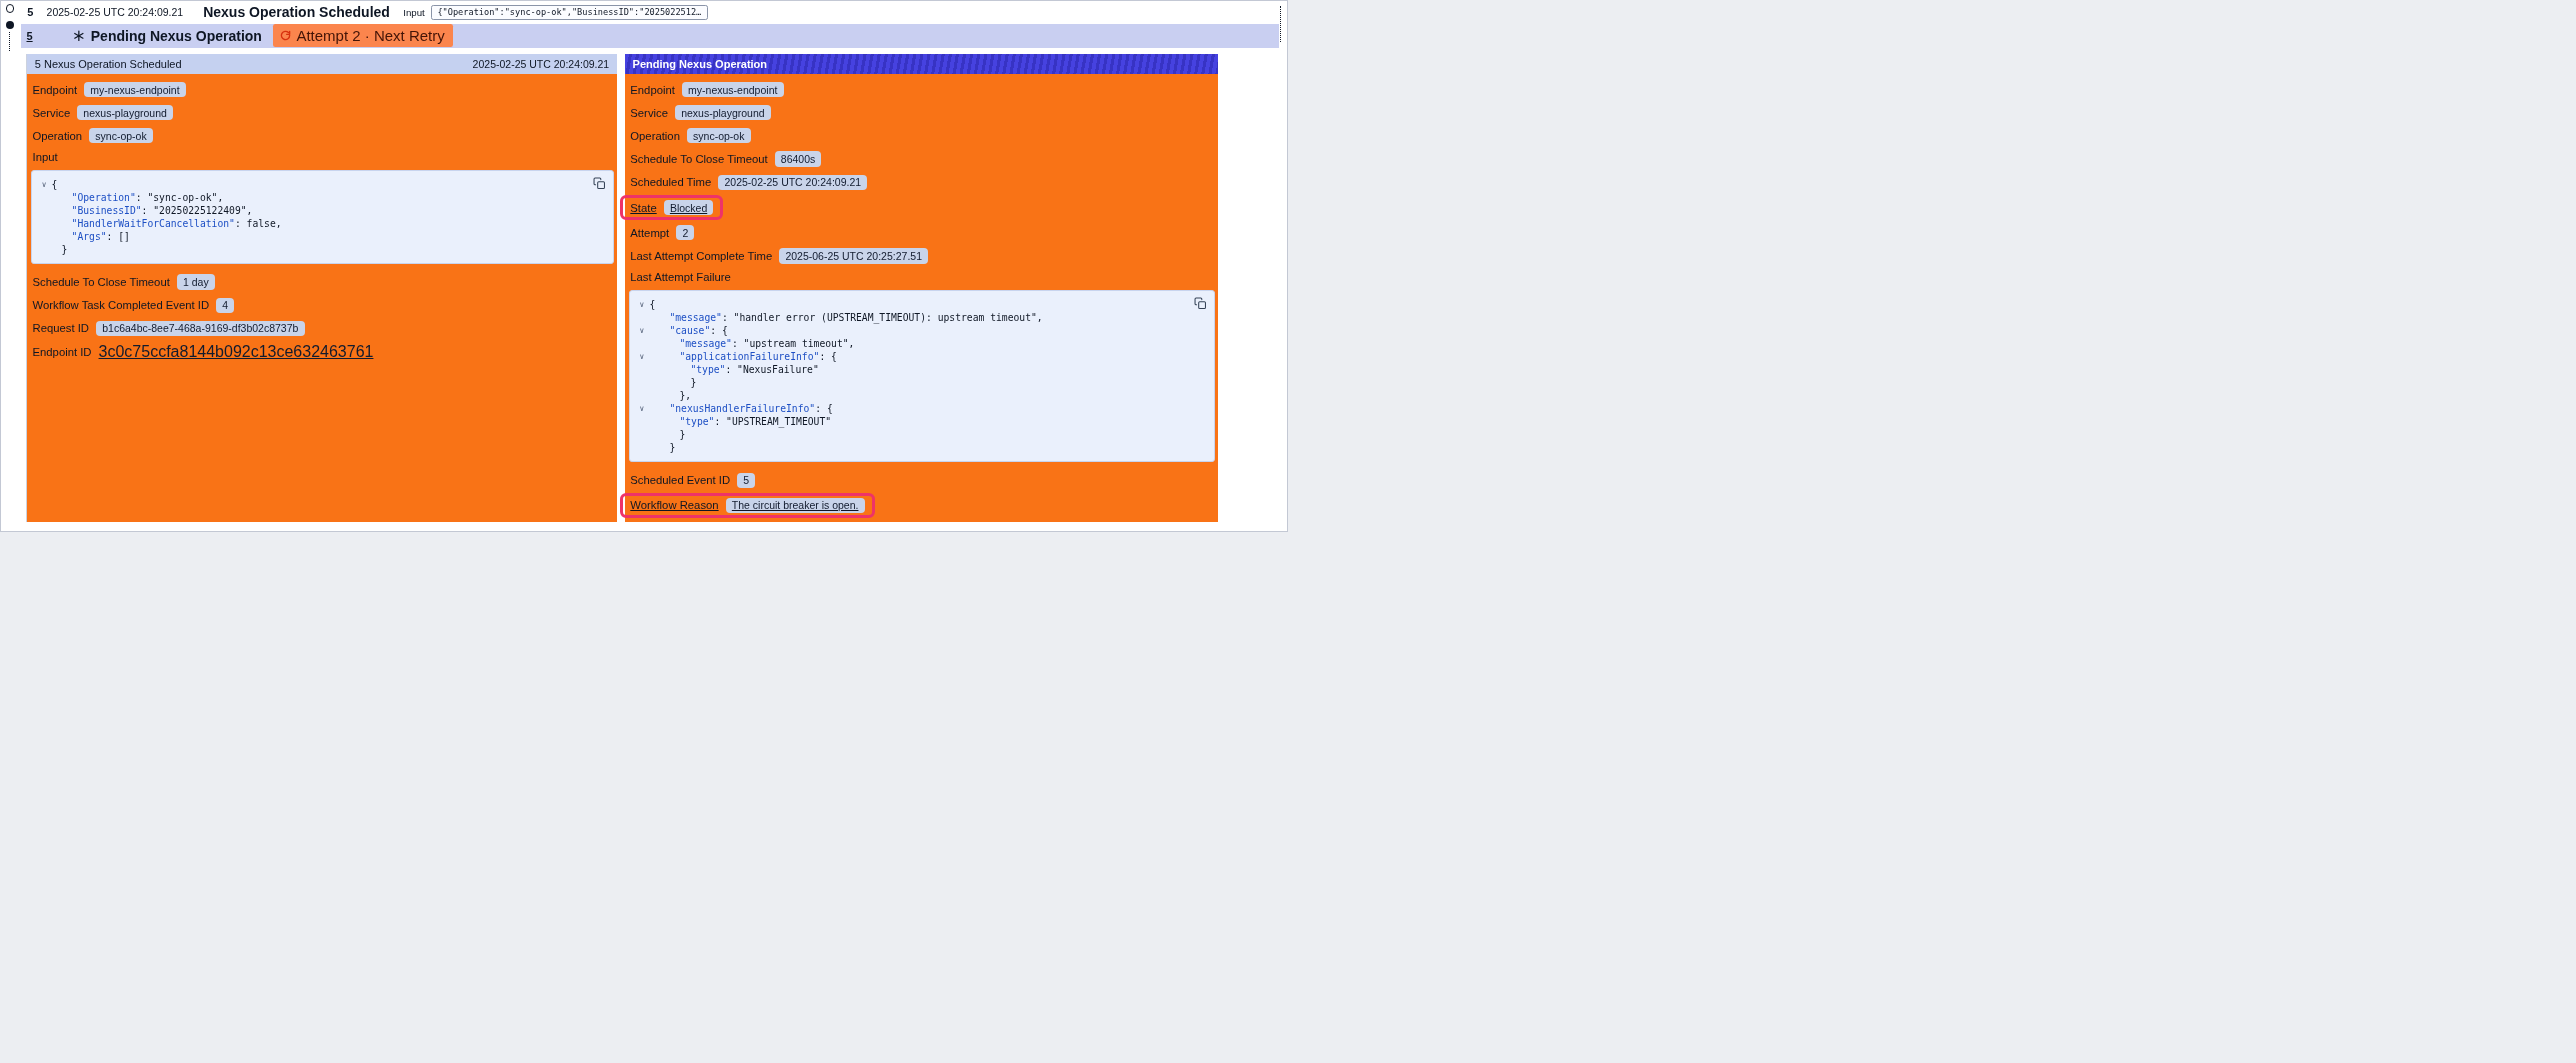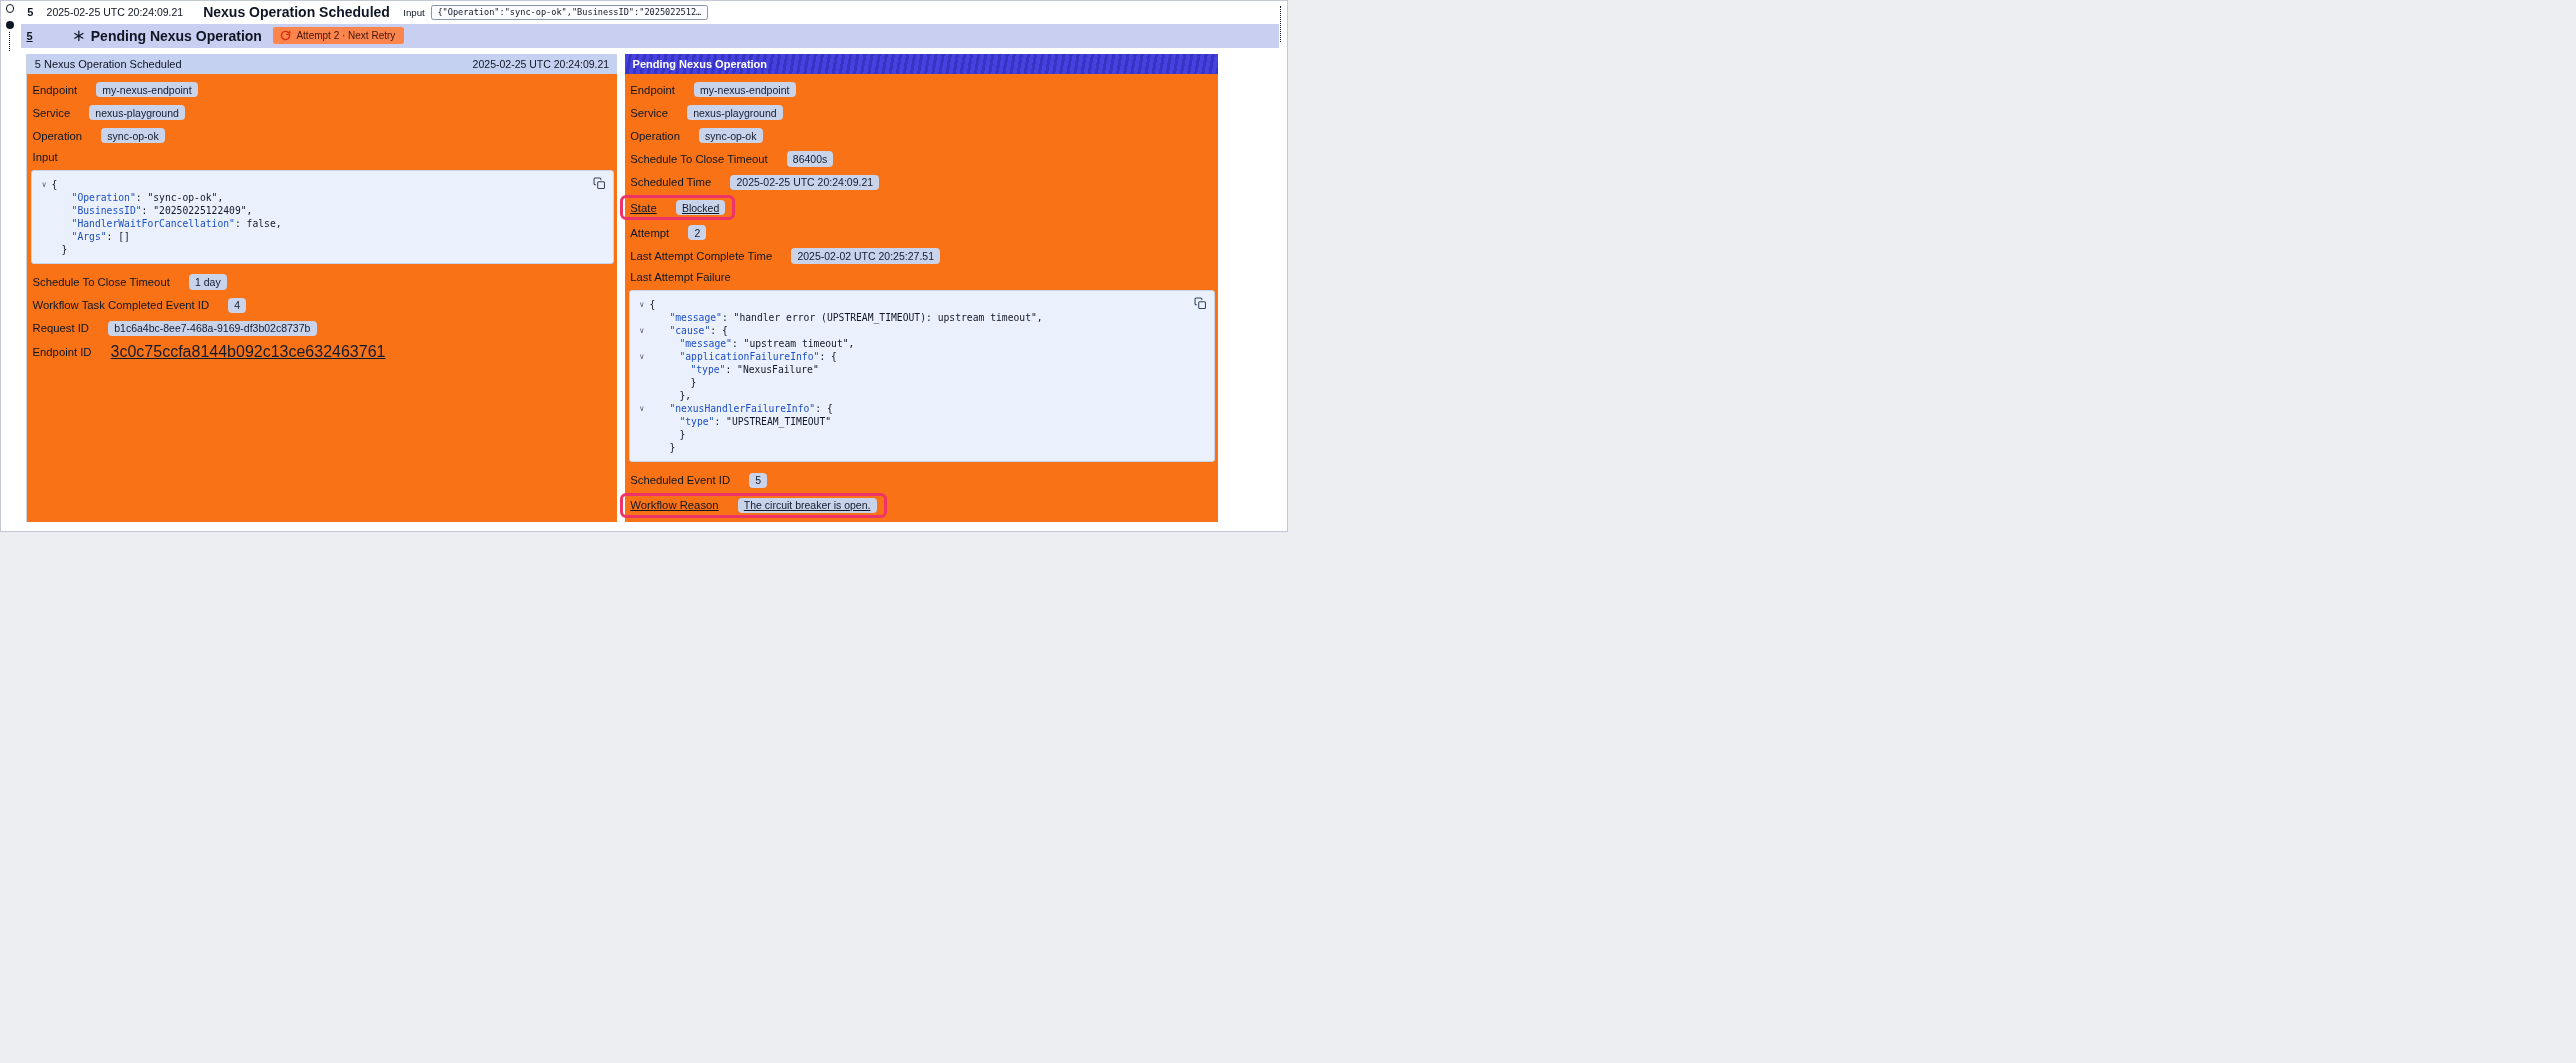--- a/index.html
+++ b/index.html
@@ -29,41 +29,41 @@
   .ev-detail-label { font-size:9.7px; margin-left:13.3px; }
   .ev-preview {
     margin-left:6.2px; font-family:"DejaVu Sans Mono", monospace; font-size:8.6px;
     border:0.8px solid #8a94a8; border-radius:2.3px; background:#fbfcff;
     padding:1.6px 5.5px; white-space:nowrap; color:#101826;
   }
   .asterisk-icon { margin-left:37px; display:inline-flex; align-items:center; }
   .retry-badge {
     margin-left:11px; display:inline-flex; align-items:center; gap:5.5px;
     background:var(--pending-orange, #fb854d); border-radius:2.3px; padding:3.1px 8.6px 3.1px 7px;
-    font-size:10px; color:#431407;
+    font-size:15px; color:#431407;
   }
   .retry-icon { display:inline-flex; }
 
   
   .panels { position:absolute; left:25px; top:53px; display:flex; gap:7.8px; }
   .panel { width:591px; min-height:452px; background:#f97316; }
   .panel.left { border-left:0.8px solid #ccd2de; }
   .panel.right { width:593px; }
   .panel-header {
     height:20px; display:flex; align-items:center; justify-content:space-between;
     padding:0 7.8px; font-size:11px; font-weight:500;
   }
   .left .panel-header { background:var(--header-lavender, #c5d1f0); }
   .right .panel-header {
     background:repeating-linear-gradient(100deg, var(--accent-indigo, #4642e0) 0 3.9px, var(--accent-indigo-dark, #3733c4) 3.9px 7px);
     color:#ffffff; font-weight:600;
   }
   .panel-header .hdr-time { font-weight:400; font-size:10.5px; }
   .panel-body { padding:7px 3.1px 0 5.5px; }
-  .field-row { display:flex; align-items:center; gap:19px; height:17px; margin-bottom:6.2px; width:fit-content; }
+  .field-row { display:flex; align-items:center; gap:7px; height:17px; margin-bottom:6.2px; width:fit-content; }
   .field-label { font-size:11.3px; white-space:nowrap; }
   .field-badge {
     background:var(--badge-bg, #c9d4ea); border-radius:4px; padding:1.6px 6.2px;
     font-size:10.5px; white-space:nowrap; color:#121b2e;
   }
   .field-link { font-size:16px; text-decoration:underline; cursor:pointer; color:#121b2e; }
   .field-row.hl {
     height:auto; border:3.1px solid var(--highlight-pink, #ee3368); border-radius:6.2px;
     padding:2.3px 7px; margin:-2.3px 0 3.9px -10px;text-decoration:underline;
   }
@@ -211,21 +211,21 @@
             <div class="field-row hl">
               <span class="field-label">State</span>
               <span class="field-badge">Blocked</span>
             </div>
             <div class="field-row">
               <span class="field-label">Attempt</span>
               <span class="field-badge">2</span>
             </div>
             <div class="field-row">
               <span class="field-label">Last Attempt Complete Time</span>
-              <span class="field-badge">2025-02-02 UTC 20:25:27.51</span>
+              <span class="field-badge">2025-06-25 UTC 20:25:27.51</span>
             </div>
           </div>
         <div class="code-label">Last Attempt Failure</div>
         <div class="code-block">
           <button class="copy-btn">
             <svg width="12.5" height="12.5" viewBox="0 0 24 24" fill="none" stroke="#334155" stroke-width="2" stroke-linecap="round" stroke-linejoin="round">
                 <rect x="9" y="9" width="13" height="13" rx="2"></rect>
                 <path d="M5 15H4a2 2 0 0 1-2-2V4a2 2 0 0 1 2-2h9a2 2 0 0 1 2 2v1"></path>
               </svg>
           </button>

